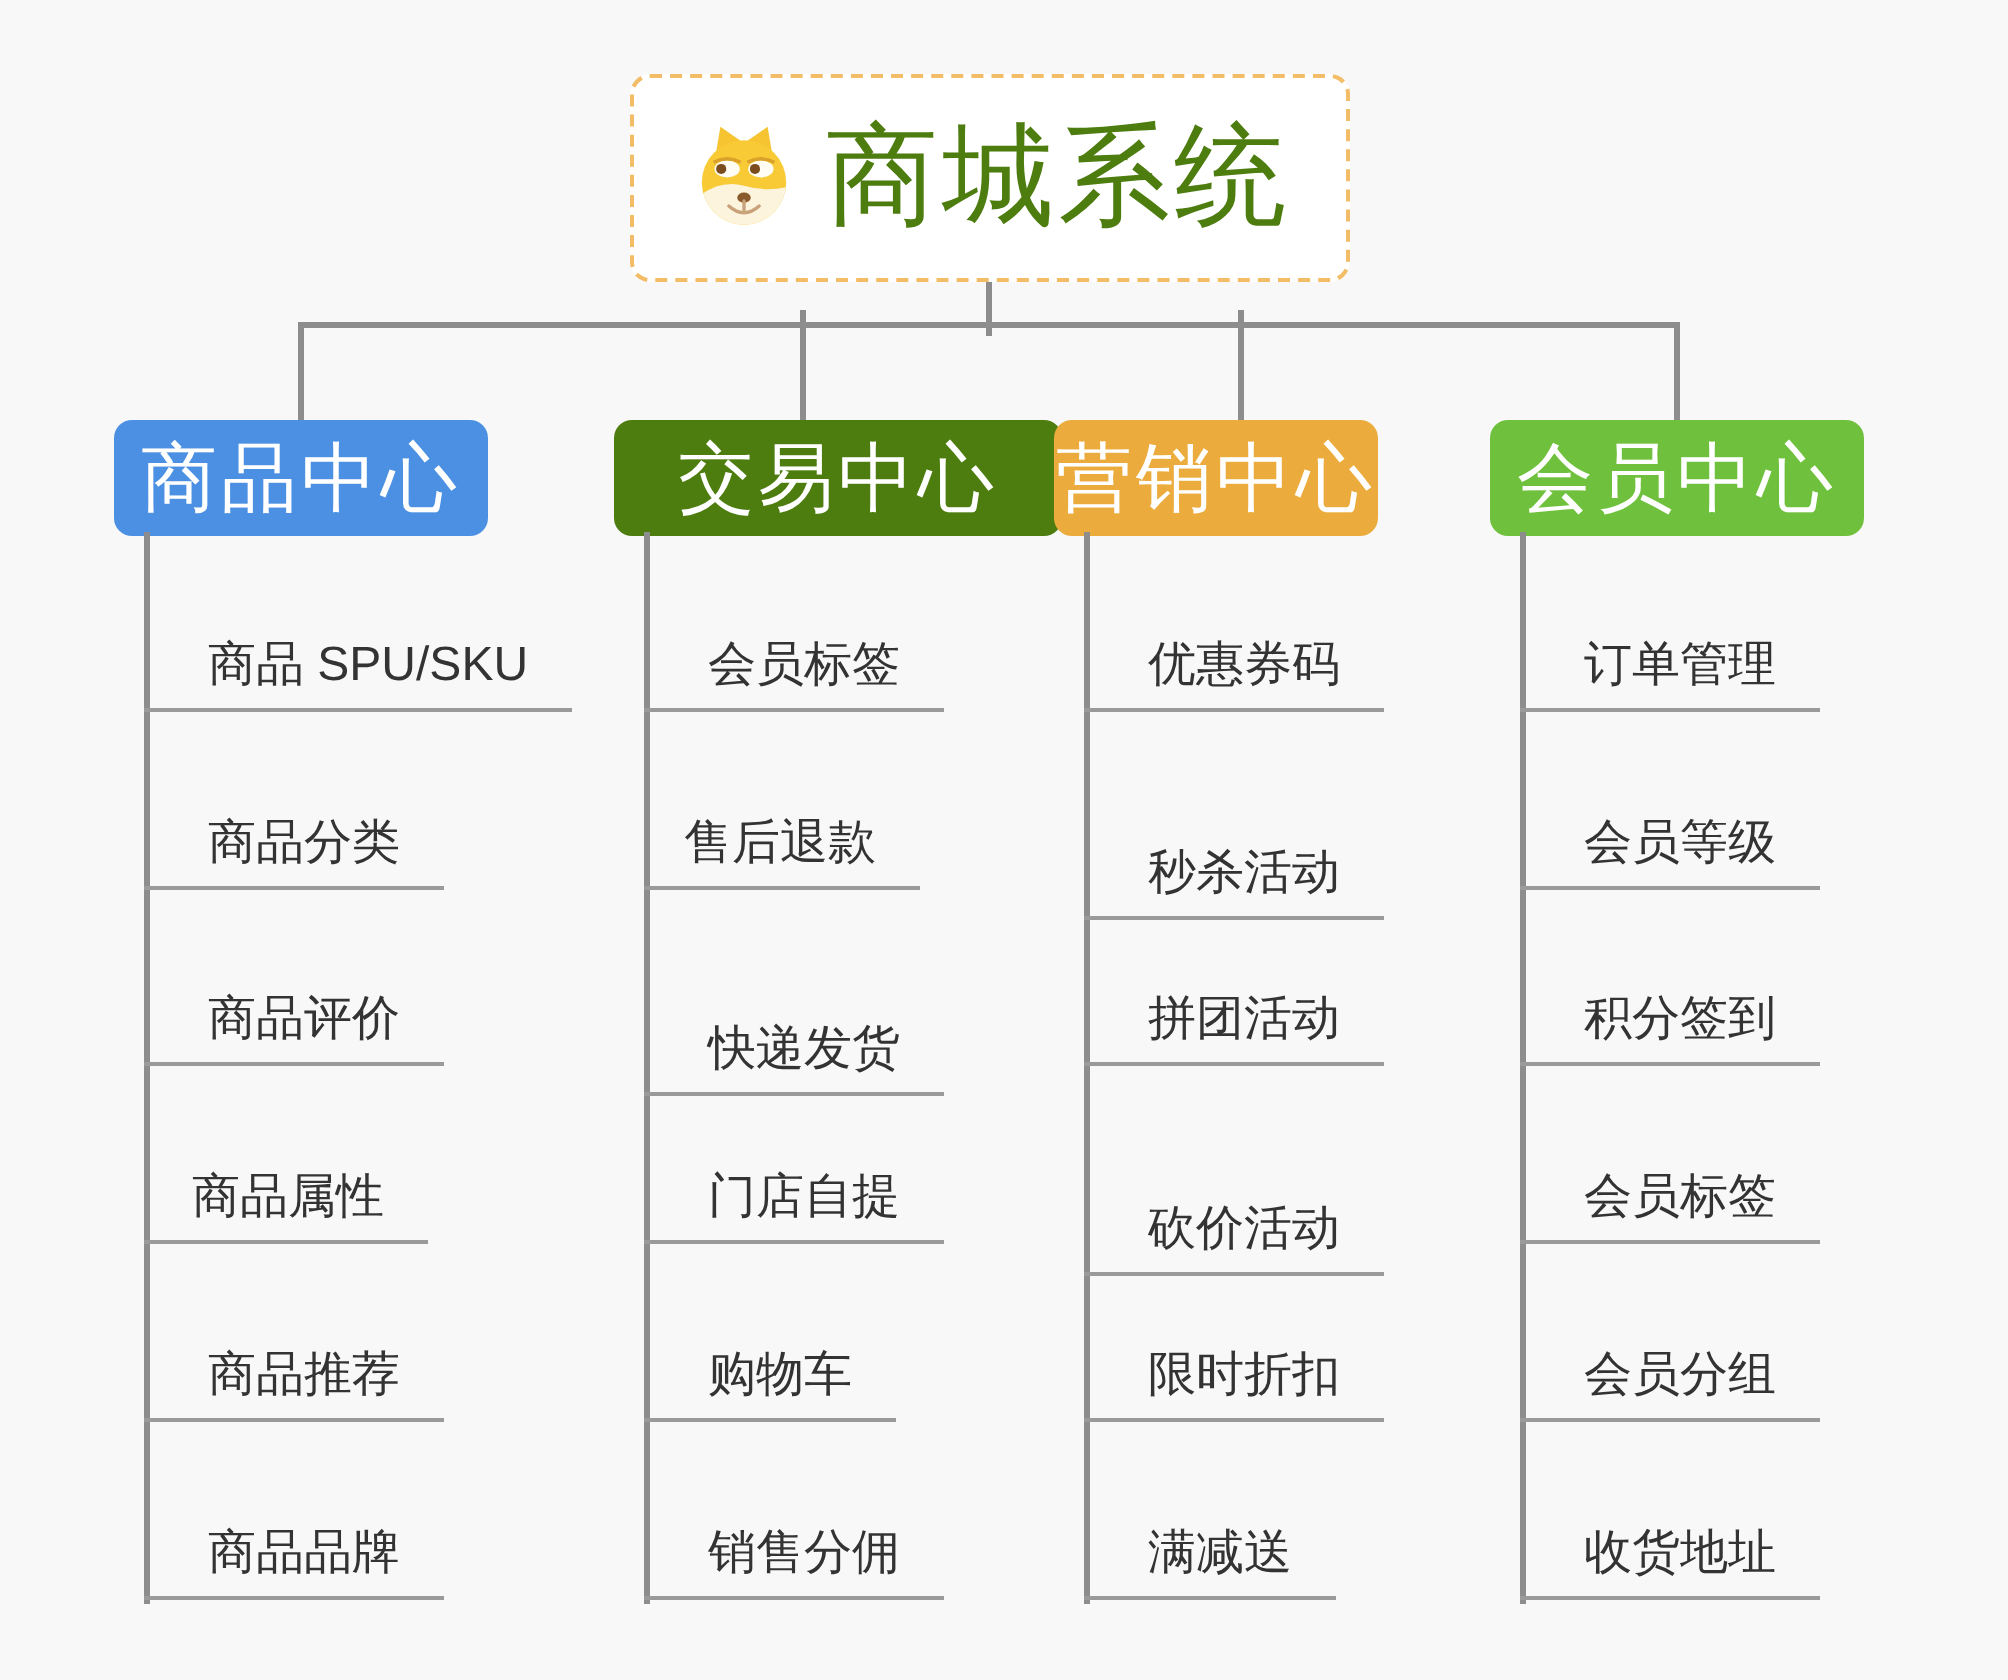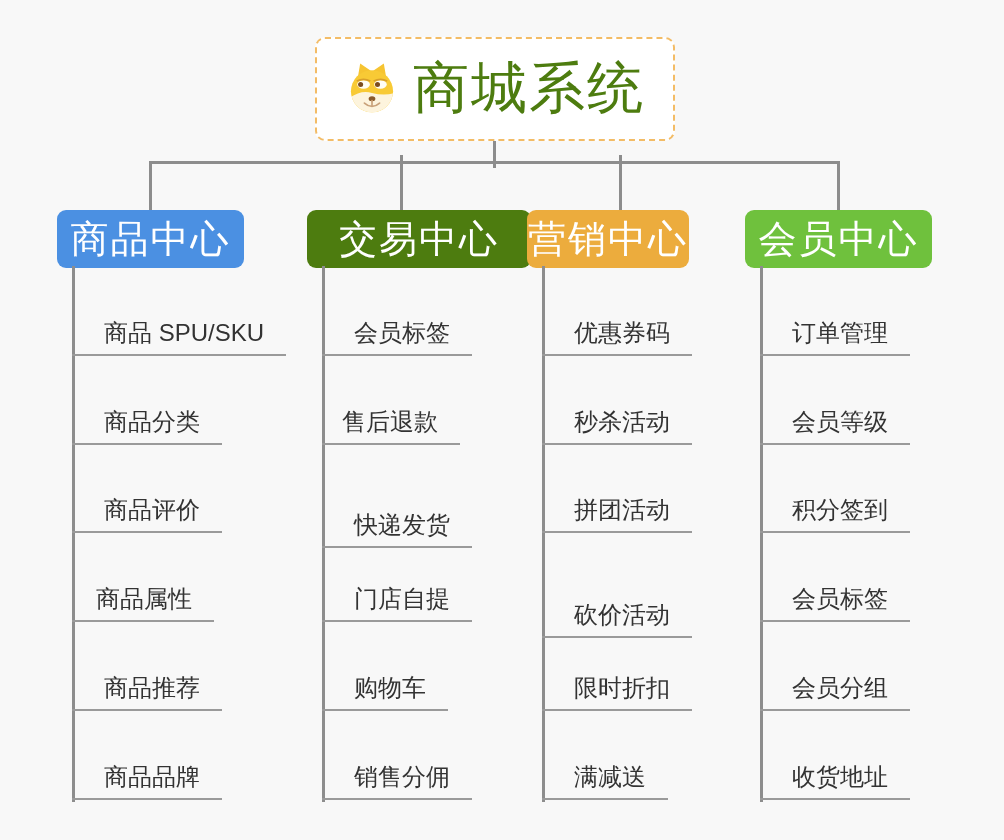--- a/index.html
+++ b/index.html
@@ -113,21 +113,21 @@
     <div class="cline" style="left: 322px; top: 266px; width: 3px; height: 536px;"></div>
     <div class="leaf-node" style="left: 322px; top: 320px;">会员标签</div>
     <div class="leaf-node" style="left: 322px; top: 409px; padding-left: 20px;">售后退款</div>
     <div class="leaf-node" style="left: 322px; top: 497px; margin-top: 15px;">快递发货</div>
     <div class="leaf-node" style="left: 322px; top: 586px;">门店自提</div>
     <div class="leaf-node" style="left: 322px; top: 675px;">购物车</div>
     <div class="leaf-node" style="left: 322px; top: 764px;">销售分佣</div>
     <div class="branch-node" style="left: 527px; top: 210px; width: 162px; height: 58px; background: rgb(236, 172, 61);">营销中心</div>
     <div class="cline" style="left: 542px; top: 266px; width: 3px; height: 536px;"></div>
     <div class="leaf-node" style="left: 542px; top: 320px;">优惠券码</div>
-    <div class="leaf-node" style="left: 542px; top: 409px;">秒杀活动</div>
+    <div class="leaf-node" style="left: 542px; top: 424px;">秒杀活动</div>
     <div class="leaf-node" style="left: 542px; top: 497px;">拼团活动</div>
     <div class="leaf-node" style="left: 542px; top: 586px; margin-top: 16px;">砍价活动</div>
     <div class="leaf-node" style="left: 542px; top: 675px;">限时折扣</div>
     <div class="leaf-node" style="left: 542px; top: 764px;">满减送</div>
     <div class="branch-node" style="left: 745px; top: 210px; width: 187px; height: 58px; background: rgb(111, 193, 61);">会员中心</div>
     <div class="cline" style="left: 760px; top: 266px; width: 3px; height: 536px;"></div>
     <div class="leaf-node" style="left: 760px; top: 320px;">订单管理</div>
     <div class="leaf-node" style="left: 760px; top: 409px;">会员等级</div>
     <div class="leaf-node" style="left: 760px; top: 497px;">积分签到</div>
     <div class="leaf-node" style="left: 760px; top: 586px;">会员标签</div>

